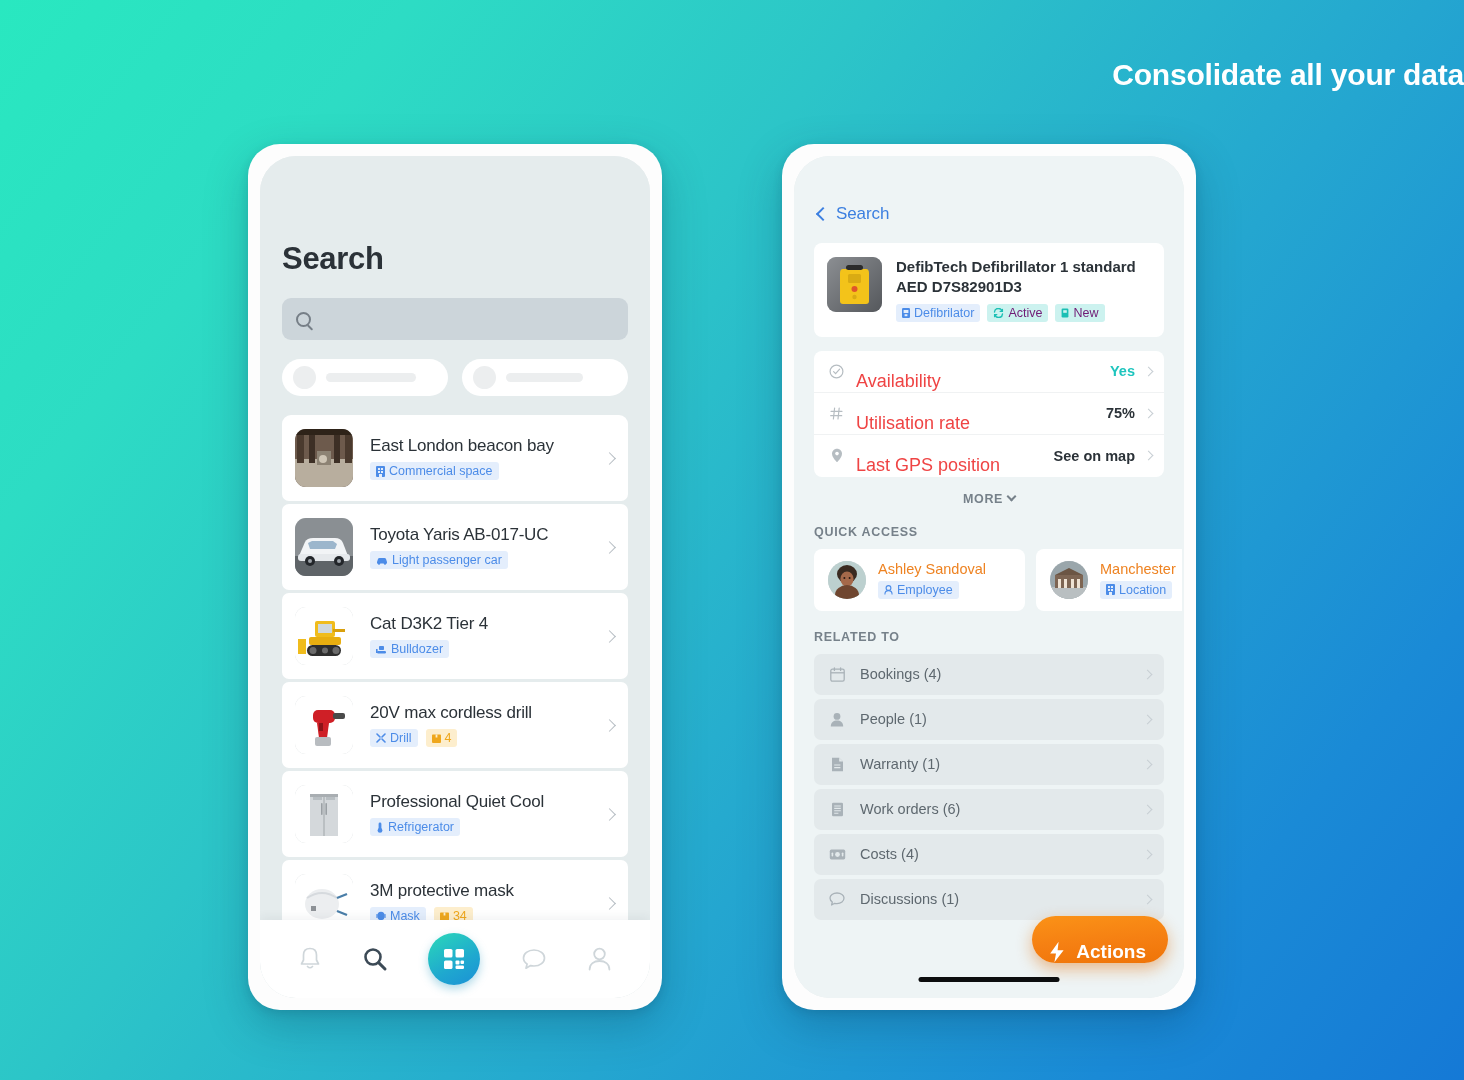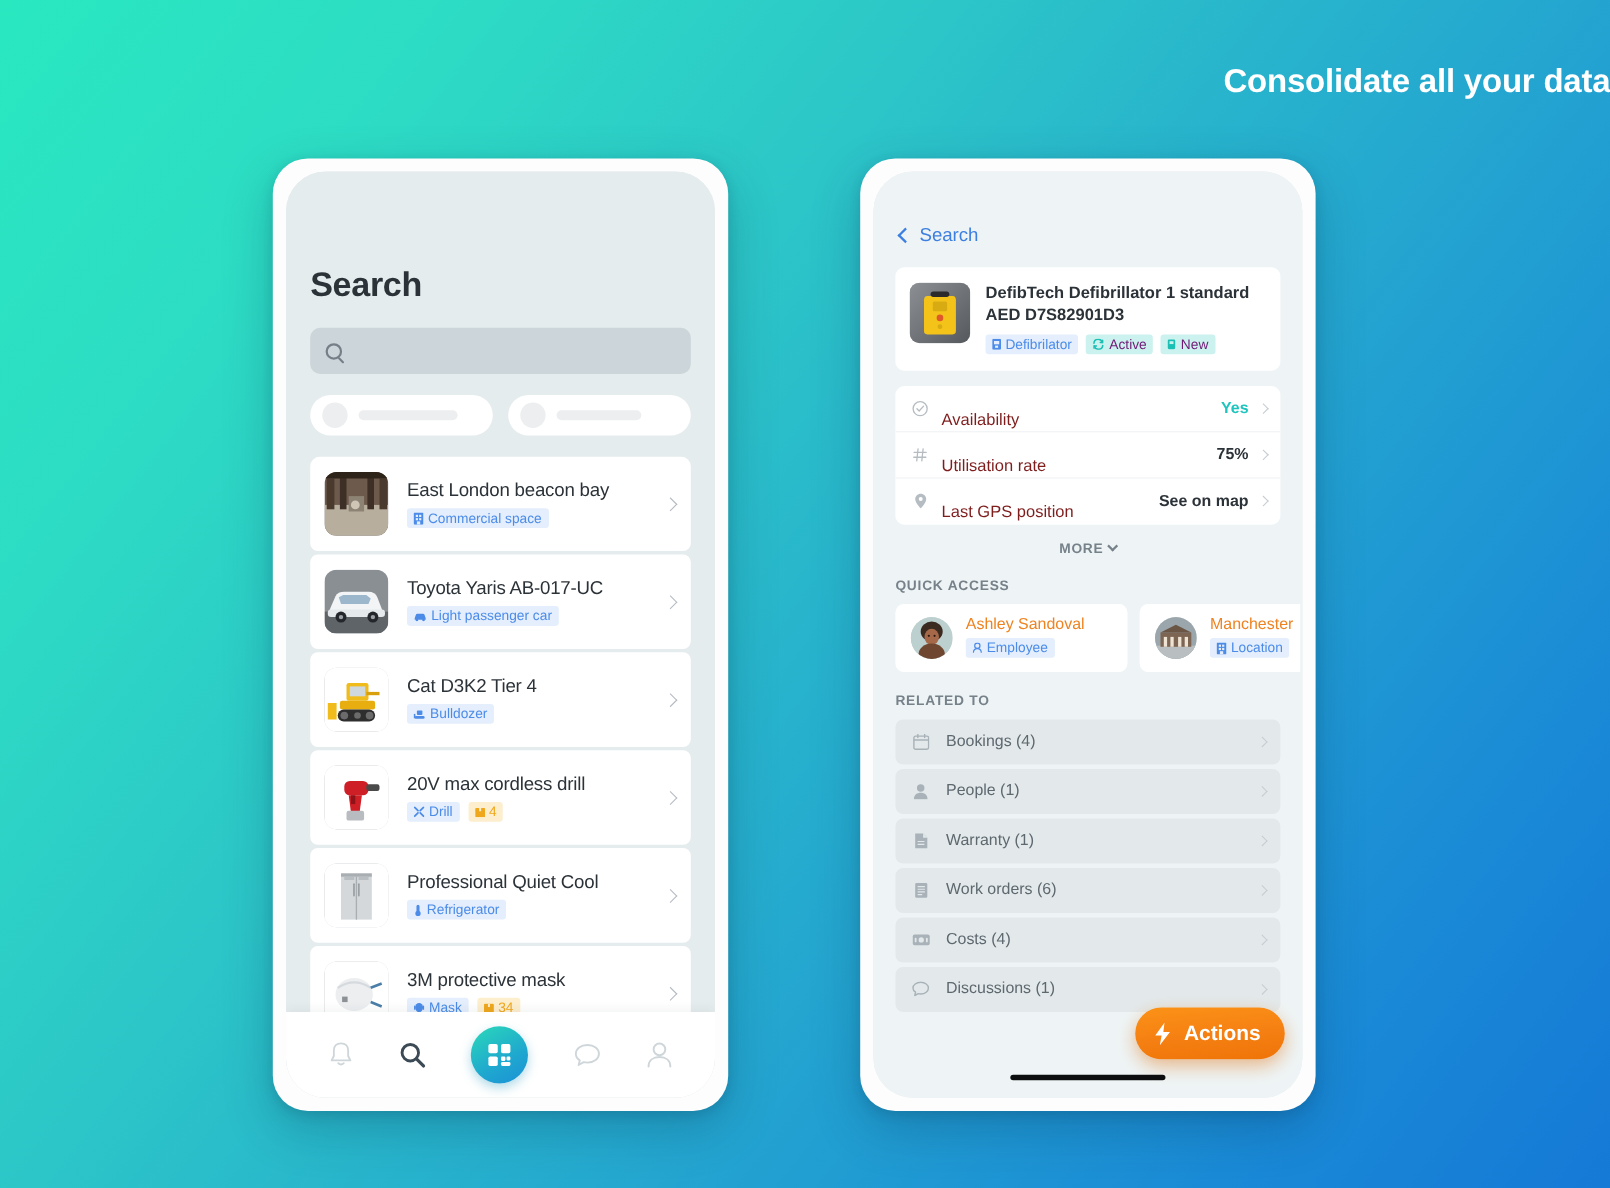--- a/index.html
+++ b/index.html
@@ -198,21 +198,21 @@
     overflow: hidden;
   }
   .detail-row {
     height: 42px;
     display: flex; align-items: center;
     padding: 0 12px 0 14px;
     border-bottom: 1px solid #f0f2f3;
   }
   .detail-row:last-child { border-bottom: none; }
   .detail-ico { width: 17px; color: #b6bdc2; flex: none; display: flex; justify-content: center; }
-  .detail-label { font-size: 15px; color: #7f1d1d; margin-left: 11px; flex: 1; margin-top: 20px; }
+  .detail-label { font-size: 18px; color: #ef4444; margin-left: 11px; flex: 1; margin-top: 20px; }
   .detail-val { font-size: 14.5px; font-weight: bold; color: #2b3238; margin-right: 10px; }
   .detail-val.teal { color: #1ec5be; }
   .chev-sm {
     width: 7px; height: 7px;
     border-right: 1.6px solid #c7ced3;
     border-top: 1.6px solid #c7ced3;
     transform: rotate(45deg);
     flex: none;
   }
 
@@ -268,21 +268,21 @@
 
   .actions-btn {
     position: absolute;
     right: 16px; bottom: 35px;
     height: 47px;
     padding: 0 22px 0 17px;
     border-radius: 24px;
     background: linear-gradient(175deg, #fb9217 0%, #f57f12 55%, #ef7408 100%);
     color: #ffffff;
     font-size: 19px; font-weight: bold;
-    display: flex; align-items: center; gap: 11px;
+    display: flex; align-items: flex-end; gap: 11px;
     box-shadow: 0 6px 16px rgba(225,110,10,0.45);
     z-index: 9;
   }
   .home-indicator {
     position: absolute;
     left: 50%; transform: translateX(-50%);
     bottom: 16px;
     width: 141px; height: 5px;
     border-radius: 3px;
     background: #0c0d0e;

